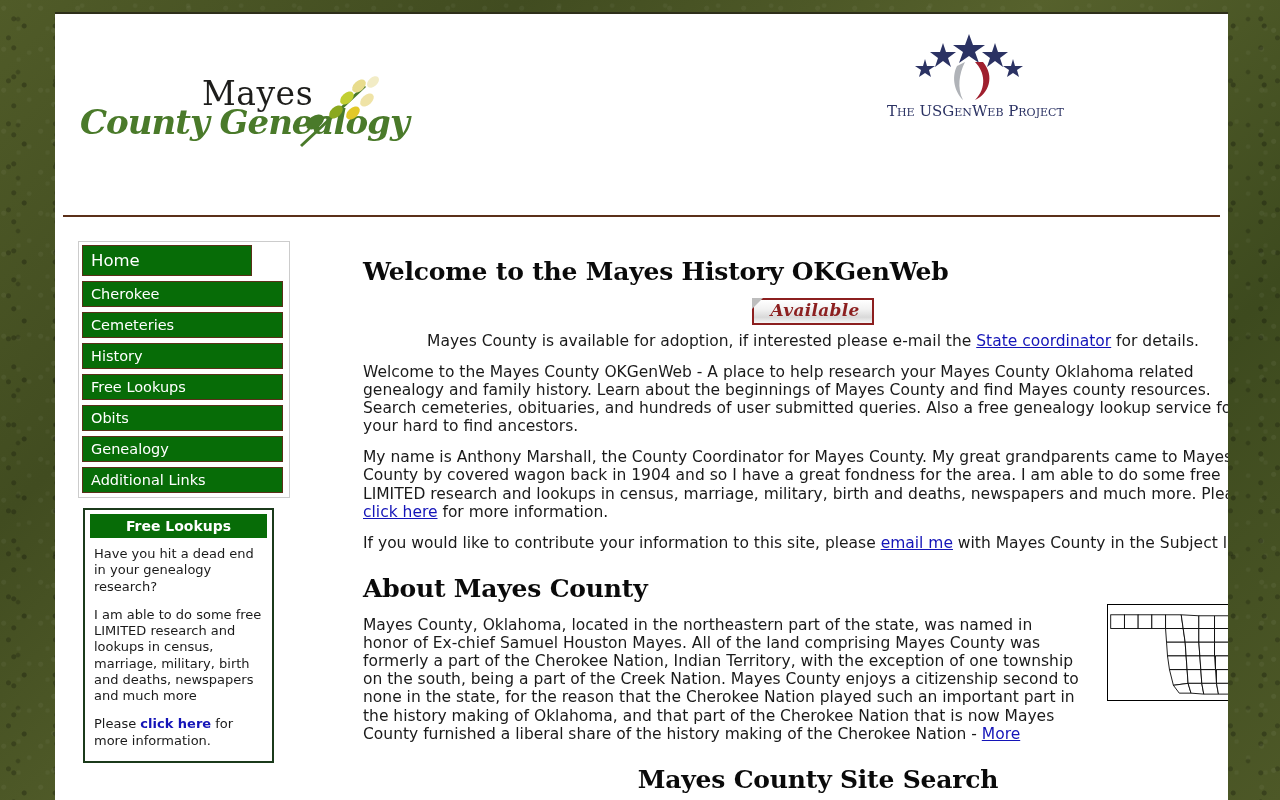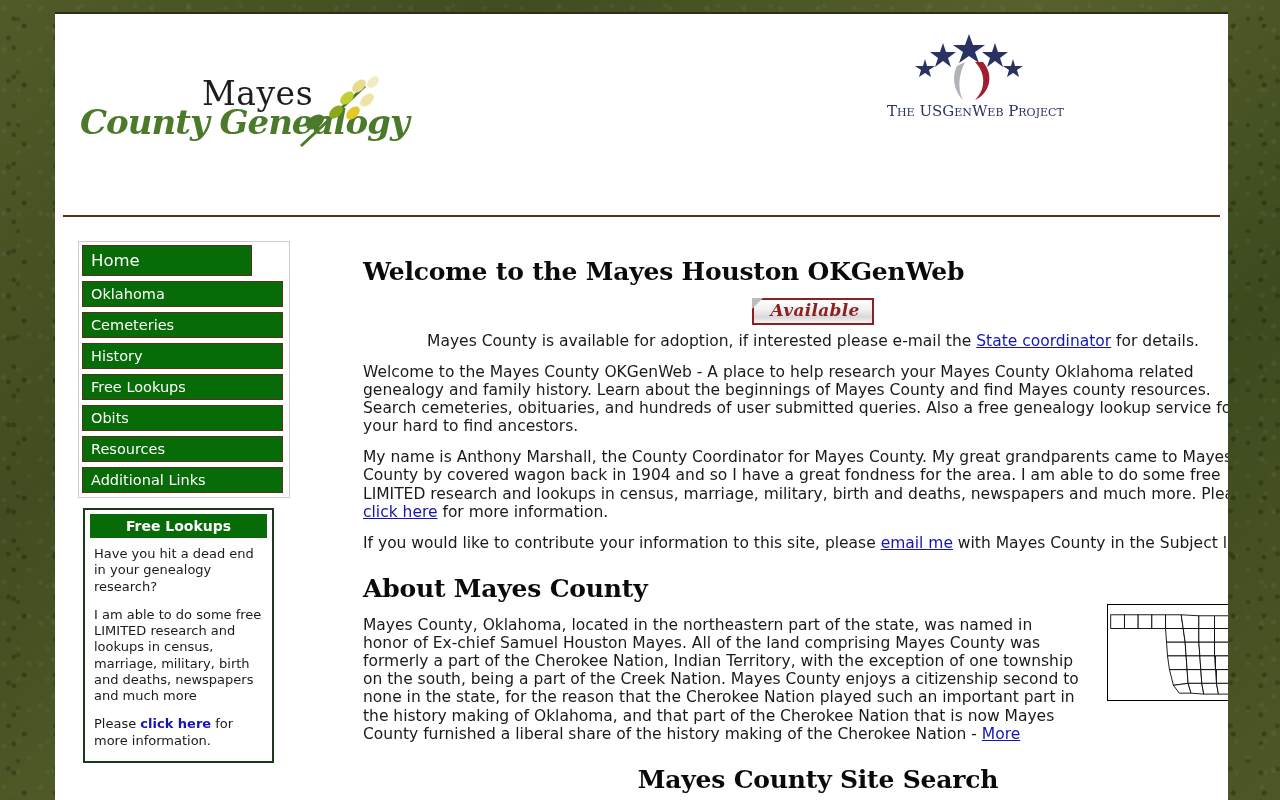--- a/index.html
+++ b/index.html
@@ -327,43 +327,43 @@
 
 
     <div class="head-rule"></div>
   </div>
 
   <div class="content">
 
     <div class="sidebar">
       <div class="navbox">
         <a class="nav-item home">Home</a>
-        <a class="nav-item rest">Oklahoma</a>
+        <a class="nav-item rest">Cherokee</a>
         <a class="nav-item rest">Cemeteries</a>
         <a class="nav-item rest">History</a>
         <a class="nav-item rest">Free Lookups</a>
         <a class="nav-item rest">Obits</a>
-        <a class="nav-item rest">Resources</a>
+        <a class="nav-item rest">Genealogy</a>
         <a class="nav-item rest">Additional Links</a>
       </div>
 
       <div class="panel">
         <div class="panel-head">Free Lookups</div>
         <div class="panel-body">
           <p>Have you hit a dead end in your genealogy research?</p>
           <p>I am able to do some free LIMITED research and lookups in census, marriage, military, birth and deaths, newspapers and much more</p>
           <p><span>Please </span><a class="panel-link">click here</a><span> for more information.</span></p>
         </div>
       </div>
 
     </div>
 
     <div class="main">
 
-      <h1 class="sec first">Welcome to the Mayes Houston OKGenWeb</h1>
+      <h1 class="sec first">Welcome to the Mayes History OKGenWeb</h1>
 
       <div class="badge-wrap">
         <span class="badge">Available</span>
       </div>
 
       <div class="adopt-line"><span>Mayes County is available for adoption, if interested please e-mail the </span><a class="link">State coordinator</a><span> for details.</span></div>
 
       <p class="body">Welcome to the Mayes County OKGenWeb - A place to help research your Mayes County Oklahoma related genealogy and family history. Learn about the beginnings of Mayes County and find Mayes county resources. Search cemeteries, obituaries, and hundreds of user submitted queries. Also a free genealogy lookup service for all your hard to find ancestors.</p>
 
       <p class="body"><span>My name is Anthony Marshall, the County Coordinator for Mayes County. My great grandparents came to Mayes County by covered wagon back in 1904 and so I have a great fondness for the area. I am able to do some free LIMITED research and lookups in census, marriage, military, birth and deaths, newspapers and much more. Please </span><a class="link">click here</a><span> for more information.</span></p>

